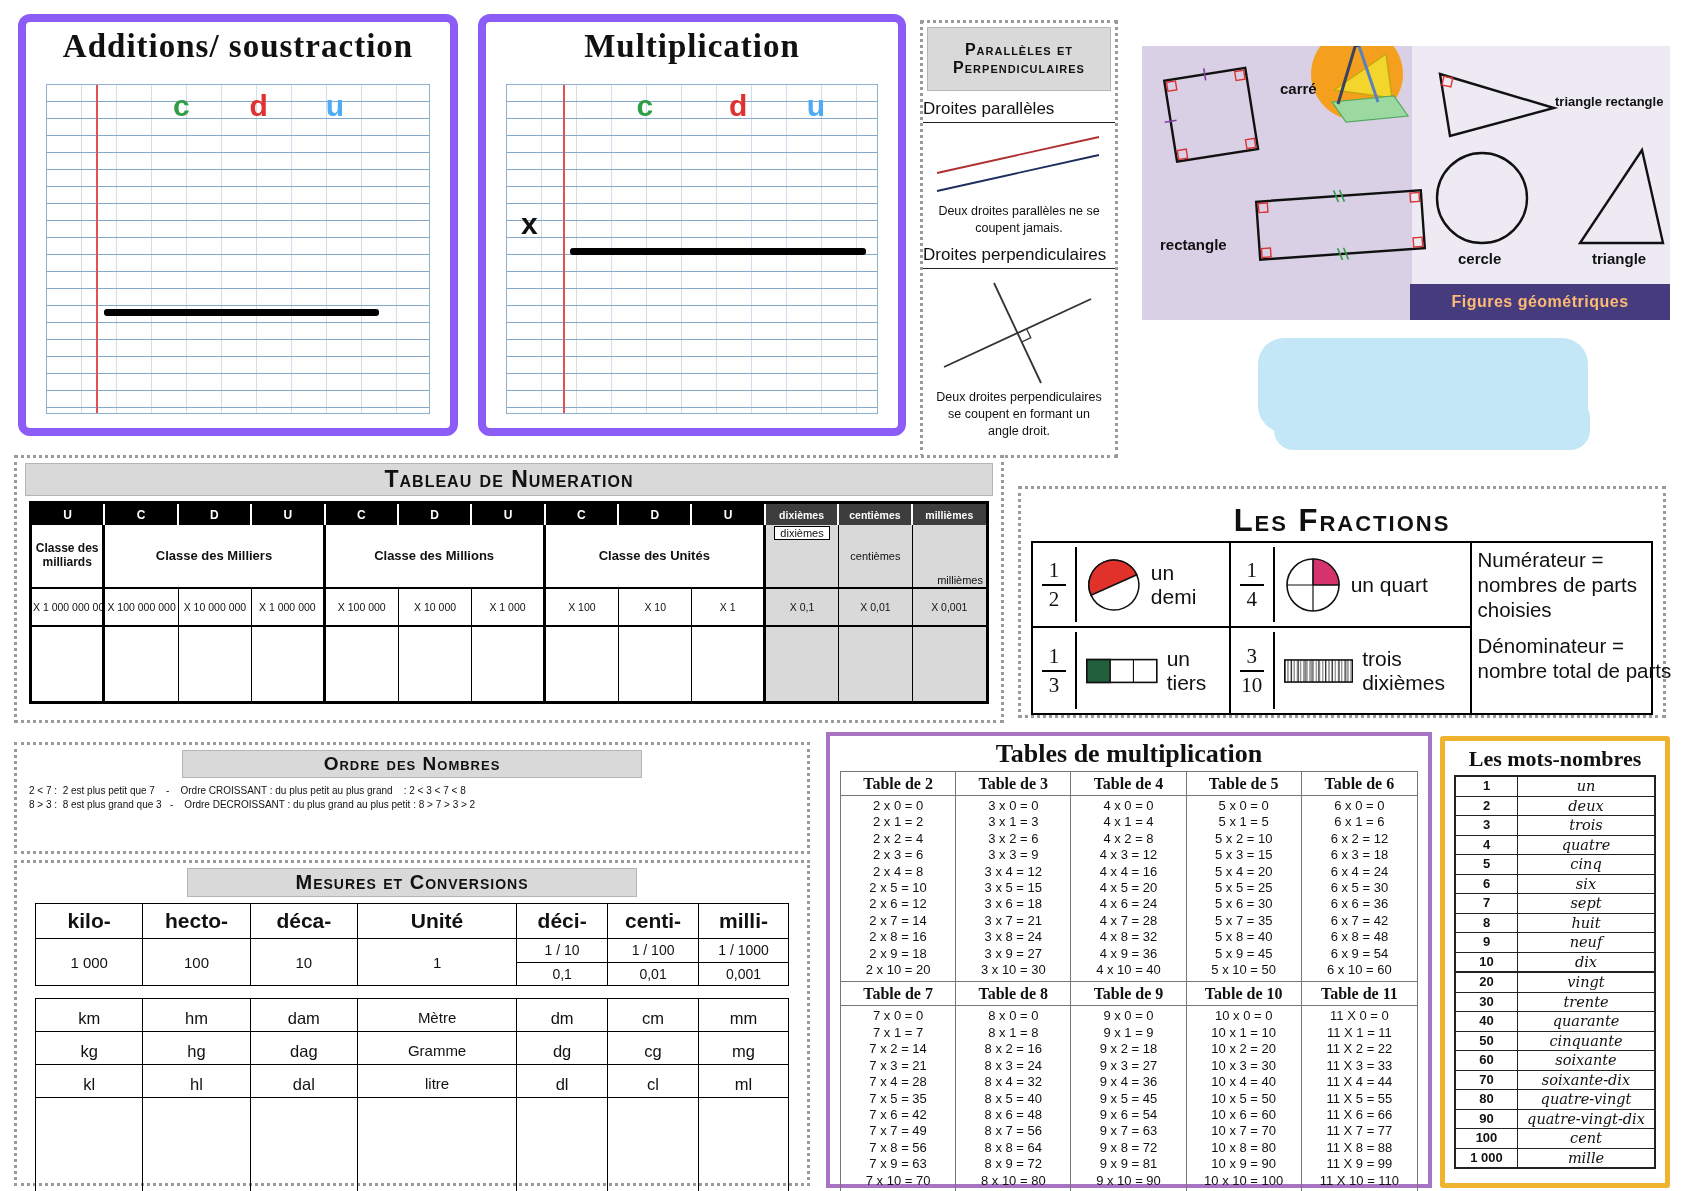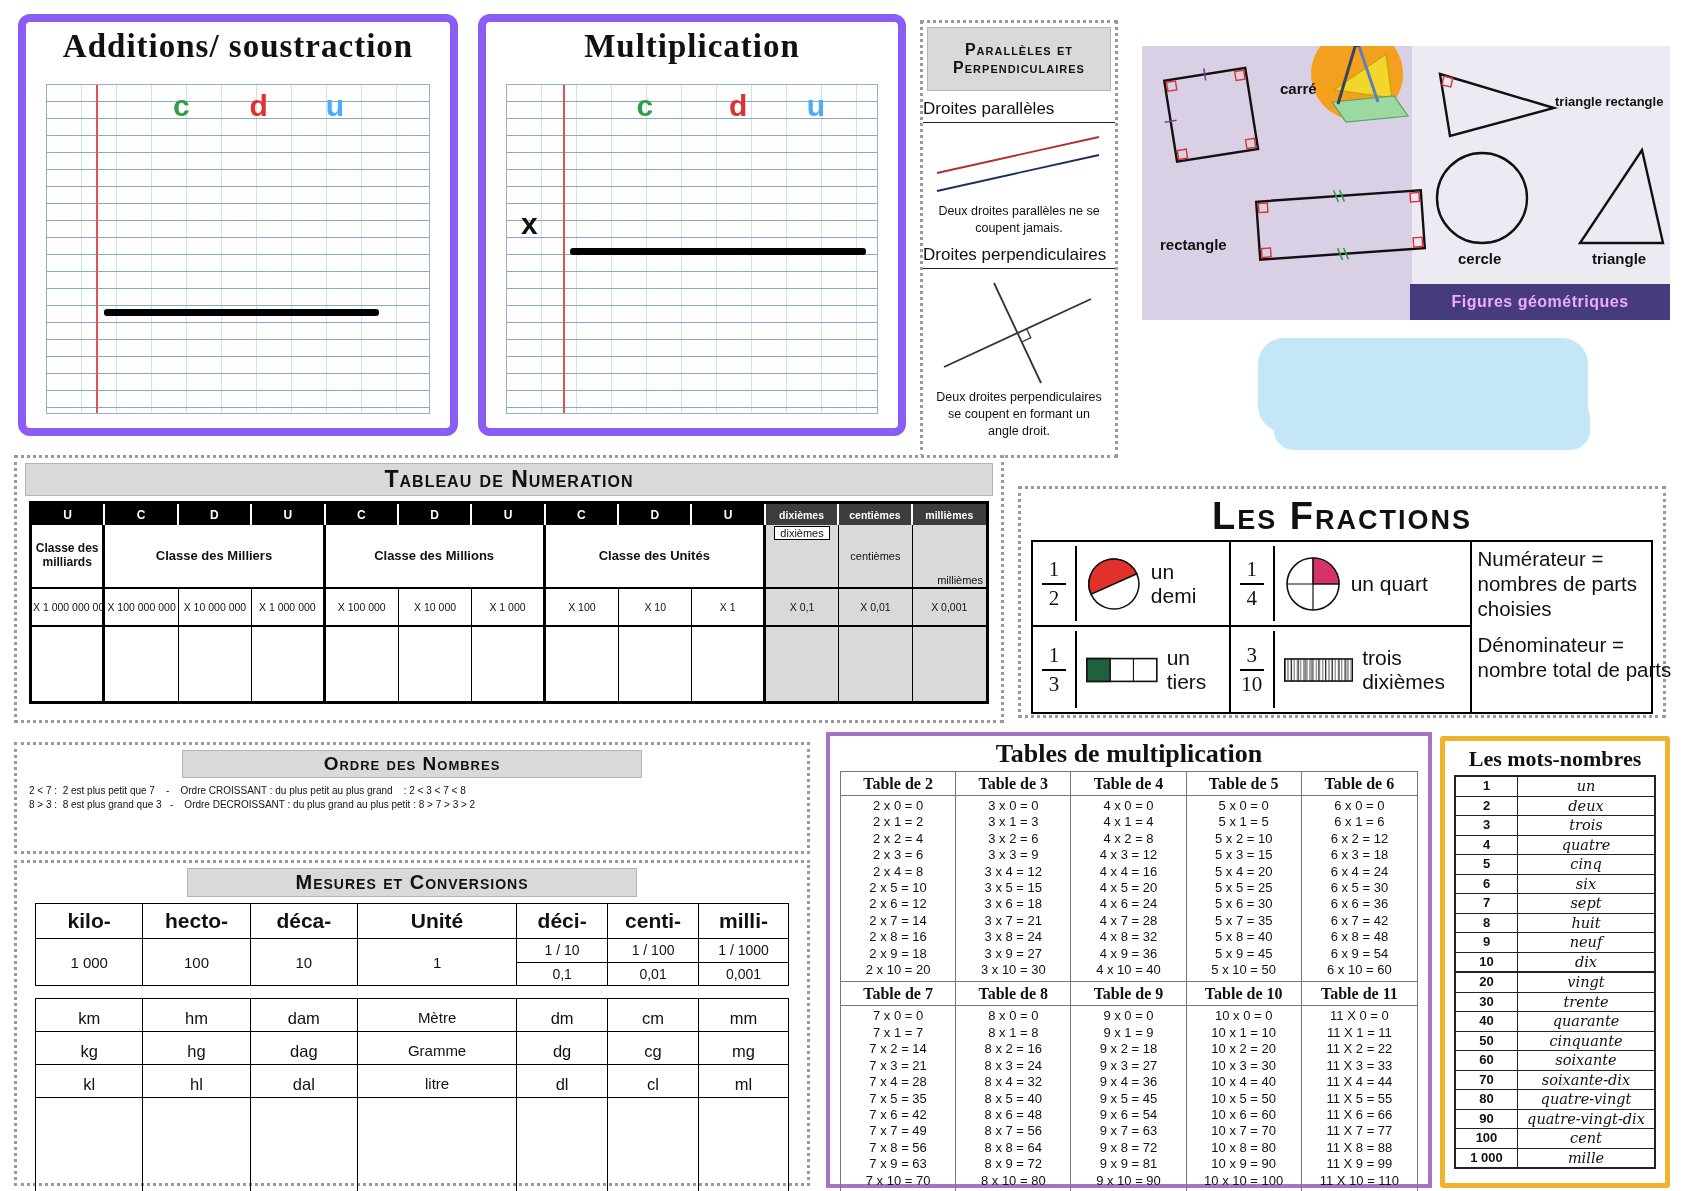--- a/index.html
+++ b/index.html
@@ -39,21 +39,21 @@
   .para-cap { font-size:12.5px; text-align:center; padding:0 10px; line-height:1.35; }
   .para-svg { display:block; margin:0 auto; }
 
   
   .figures-panel { left:1142px; top:46px; width:528px; height:274px; overflow:hidden; }
   .fig-left { position:absolute; left:0; top:0; width:270px; height:274px; background:#d9d0e6; }
   .fig-right { position:absolute; left:270px; top:0; width:258px; height:274px; background:#edeaf4; }
   .fig-svg { position:absolute; left:0; top:0; }
   .fig-label { position:absolute; font-weight:bold; font-size:15px; white-space:nowrap; }
   .fig-banner { position:absolute; left:268px; top:238px; width:260px; height:36px; background:#463c7d;
-                color:#f0abfc; font-weight:bold; font-size:16px; display:flex; align-items:center;
+                color:#fdba74; font-weight:bold; font-size:16px; display:flex; align-items:center;
                 justify-content:center; letter-spacing:.5px; }
 
   
   .blob-wrap { left:1252px; top:336px; width:346px; height:118px; }
   .blob-a { position:absolute; left:6px; top:2px; width:330px; height:94px; background:#c3e7f6; border-radius:26px; }
   .blob-b { position:absolute; left:22px; top:62px; width:316px; height:52px; background:#c3e7f6; border-radius:20px; }
 
   
   .num-panel { left:14px; top:455px; width:990px; height:268px; }
   .num-title { margin:5px 8px; font-size:23px; padding:2px 0; }
@@ -82,22 +82,22 @@
   .mults > div:nth-of-type(13){ border-right:none; }
   .empties { height:74px; }
   .empties > div { border-right:1px solid #000; }
   .empties > div:nth-of-type(1), .empties > div:nth-of-type(4), .empties > div:nth-of-type(7),
   .empties > div:nth-of-type(10){ border-right:3px solid #000; }
   .empties > div:nth-of-type(n+11){ background:#d9d9d9; }
   .empties > div:nth-of-type(13){ border-right:none; }
 
   
   .frac-panel { left:1018px; top:486px; width:648px; height:232px; }
-  .frac-title { font-variant:small-caps; font-weight:bold; font-size:38px; text-align:center;
-                letter-spacing:2px; margin:6px 0 2px; }
+  .frac-title { font-variant:small-caps; font-weight:bold; font-size:31px; text-align:center;
+                letter-spacing:2px; margin:14px 0 2px; }
   .frac-grid { margin:0 10px 8px; display:grid; grid-template-columns:1fr 1.02fr 212px;
                grid-auto-rows:1fr; border:2px solid #000; height:174px; }
   .frac-cell { display:flex; align-items:center; gap:9px; padding:4px 6px;
                border-right:2px solid #000; border-bottom:2px solid #000; }
   .frac-cell.row2 { border-bottom:none; }
   .frac-stack { font-family:"Liberation Serif", serif; font-size:21px; text-align:center;
                 border-right:2px solid #000; align-self:stretch; display:flex; flex-direction:column;
                 justify-content:center; padding:0 9px 0 3px; }
   .frac-stack .bar { border-top:2px solid #000; width:24px; margin:1px auto; }
   .frac-label { font-size:21px; }

